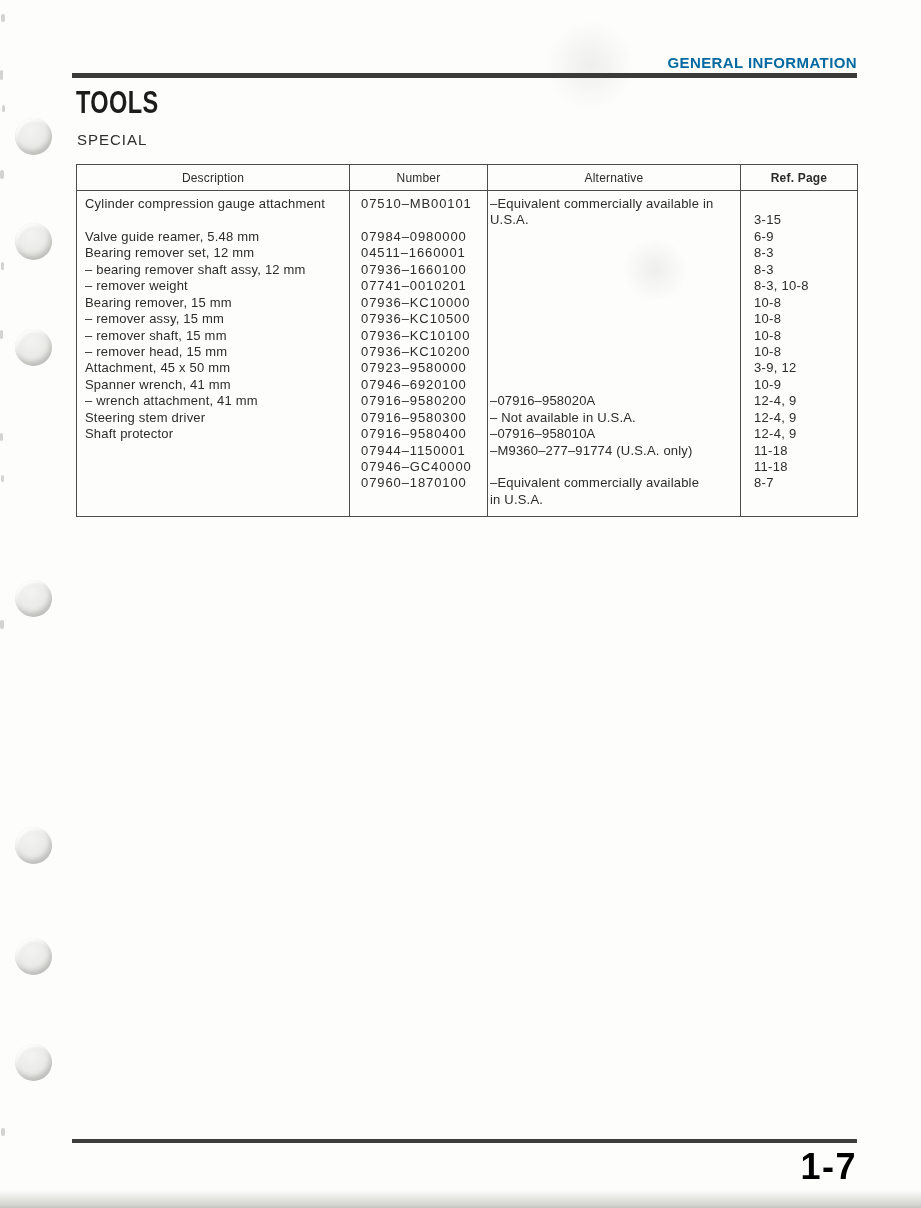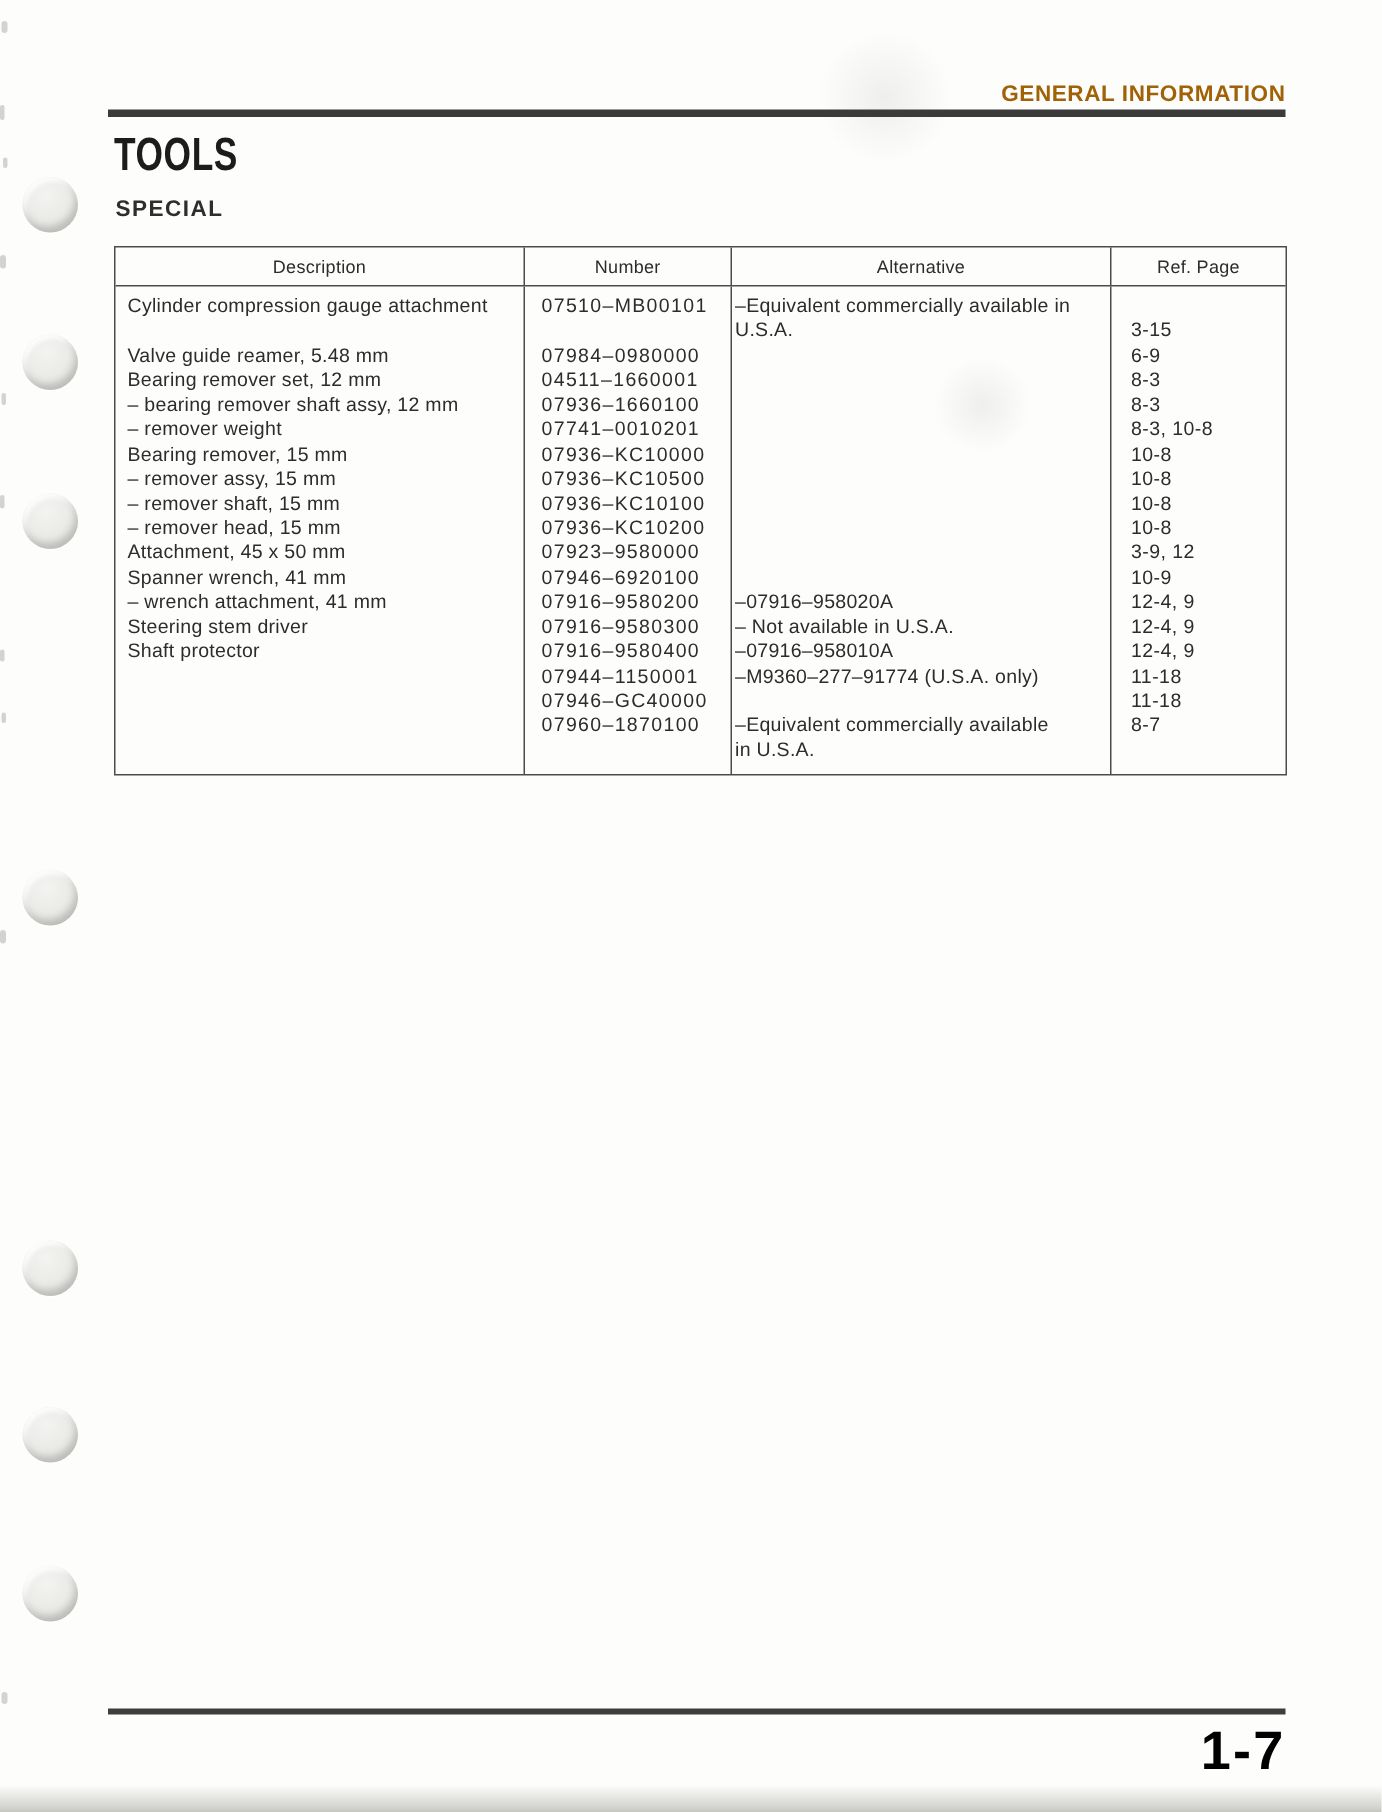--- a/index.html
+++ b/index.html
@@ -30,54 +30,54 @@
   .hole {
     position: absolute; width: 37px; height: 37px; border-radius: 50%;
     background: radial-gradient(circle at 42% 32%, #f3f3f1 0%, #e9e9e6 55%, #dddcd8 100%);
     box-shadow: inset -2px -4px 5px rgba(90,90,85,0.28),
                 inset 2px 3px 3px rgba(255,255,255,0.85),
                 0 1px 1px rgba(255,255,255,0.9);
   }
   
   .header-title {
     position: absolute; top: 54px; right: 64px;
-    font-size: 15px; font-weight: bold; color: #a16207;
+    font-size: 15px; font-weight: bold; color: #0369a1;
     letter-spacing: 0.4px; white-space: nowrap;
   }
   .top-rule {
     position: absolute; left: 72px; top: 73px;
     width: 785px; height: 5px; background: #3b3b3b;
   }
   .page-title {
     position: absolute; left: 76px; top: 85px;
     font-size: 31px; font-weight: bold; color: #1c1c1c;
     transform: scaleX(0.76); transform-origin: left center;
     letter-spacing: 0.5px; white-space: nowrap;
   }
   .page-subtitle {
     position: absolute; left: 77px; top: 131px;
-    font-size: 15px; font-weight: bold; color: #2e2e2e;
+    font-size: 15px; font-weight: normal; color: #2e2e2e;
     letter-spacing: 1px; white-space: nowrap;
   }
   
   .tools-table {
     position: absolute; left: 76px; top: 164px; width: 780px;
     border: 1.5px solid #4c4c4c;
     color: #2c2c2c;
   }
   .thead {
     display: grid; grid-template-columns: 273px 138px 253px 1fr;
     border-bottom: 1.5px solid #4c4c4c; height: 25px;
   }
   .th {
     border-right: 1.5px solid #4c4c4c;
     display: flex; align-items: center; justify-content: center;
     font-size: 12px; color: #2c2c2c; letter-spacing: 0.2px;
   }
-  .th:last-child { border-right: none; }
+  .th:last-child { border-right: none; font-weight: bold; }
   .tbody {
     display: grid; grid-template-columns: 273px 138px 253px 1fr;
   }
   .tcol {
     border-right: 1.5px solid #4c4c4c;
     padding-top: 5px; padding-bottom: 8px;
   }
   .tcol:last-child { border-right: none; }
   .ln {
     height: 16.45px; line-height: 16.45px;

